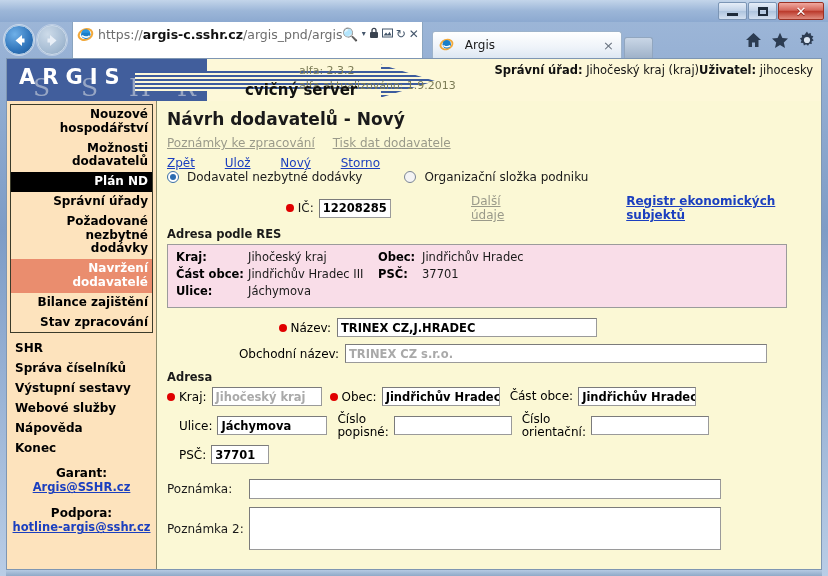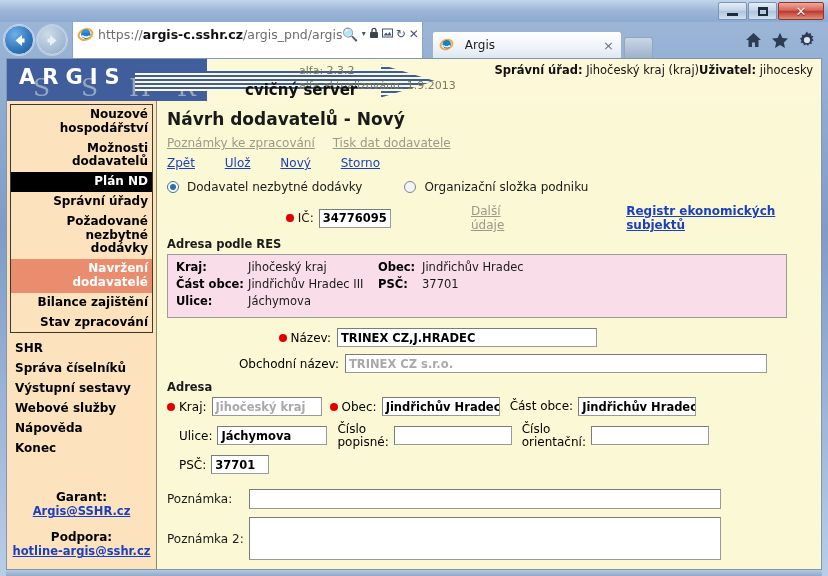--- a/index.html
+++ b/index.html
@@ -191,36 +191,36 @@
     padding: 3px 4px 3px 6px;
     font-weight: bold; color: #000;
     line-height: 1.15;
   }
   .mi.head { background: #fde3bd; }
   .mi.black { background: #000; color: #fff; padding-left: 6px; }
   .mi.sub { padding-left: 14px; }
   .mi.sel { background: #ea8d6e; color: #fff; padding-left: 14px; }
   .mi.top { padding-left: 8px; }
   #sidebar .flat { padding: 3px 4px 3px 8px; font-weight: bold; }
-  #sidefoot { margin-top: 32px; text-align: center; font-size: 11.5px; }
+  #sidefoot { margin-top: 8px; text-align: center; font-size: 11.5px; }
   #sidefoot .lbl { font-weight: bold; color: #000; }
   #sidefoot a { color: #1b3fbf; font-weight: bold; display:block; }
   #sidefoot .grp { margin-bottom: 12px; }
 
   #main {
     flex: 1 1 auto;
     background: #fbf8d5;
     padding: 6px 0 0 10px;
     position: relative;
     overflow: hidden;
   }
   #pagetitle { font-size: 17px; font-weight: bold; color: #1a1a1a; margin: 2px 0 7px 0; }
   .toplinks { margin-bottom: 6px; font-size: 12px; }
   .toplinks a { color: #9a9a8a; text-decoration: underline; margin-right: 14px; }
-  .actionlinks { margin-bottom: 10px; font-size: 12px; }
+  .actionlinks { font-size: 12px; }
   .actionlinks a { color: #1b3fbf; text-decoration: underline; margin-right: 26px; font-weight: normal; }
 
   .radiorow { display: flex; align-items: center; gap: 8px; font-size: 12px; margin-bottom: 10px; }
   .rb {
     width: 12px; height: 12px; border-radius: 50%;
     border: 1px solid #7a8594; background: #f4f4f4;
     display: inline-flex; align-items: center; justify-content: center;
     flex: 0 0 auto;
   }
   .rb.on { background: #fff; border-color: #3a6ea5; }
@@ -454,21 +454,21 @@
           <span class="lbl">Dodavatel nezbytné dodávky</span>
           <span class="sp"></span>
           <span class="rb"></span>
           <span class="lbl">Organizační složka podniku</span>
         </div>
 
         <div id="icrow">
           <span class="icspacer"></span>
           <span class="reqdot"></span>
           <span class="lbl" style="margin-right:5px;">IČ:</span>
-          <span class="fld icfield">34776095</span>
+          <span class="fld icfield">12208285</span>
           <a href="#" class="dalsi">Další údaje</a>
           <a href="#" class="registr">Registr ekonomických subjektů</a>
         </div>
 
         <div class="secttitle">Adresa podle RES</div>
 
         <div id="resbox">
           <div class="r">
             <span class="k c1k">Kraj:</span>
             <span class="v c1v">Jihočeský kraj</span>

